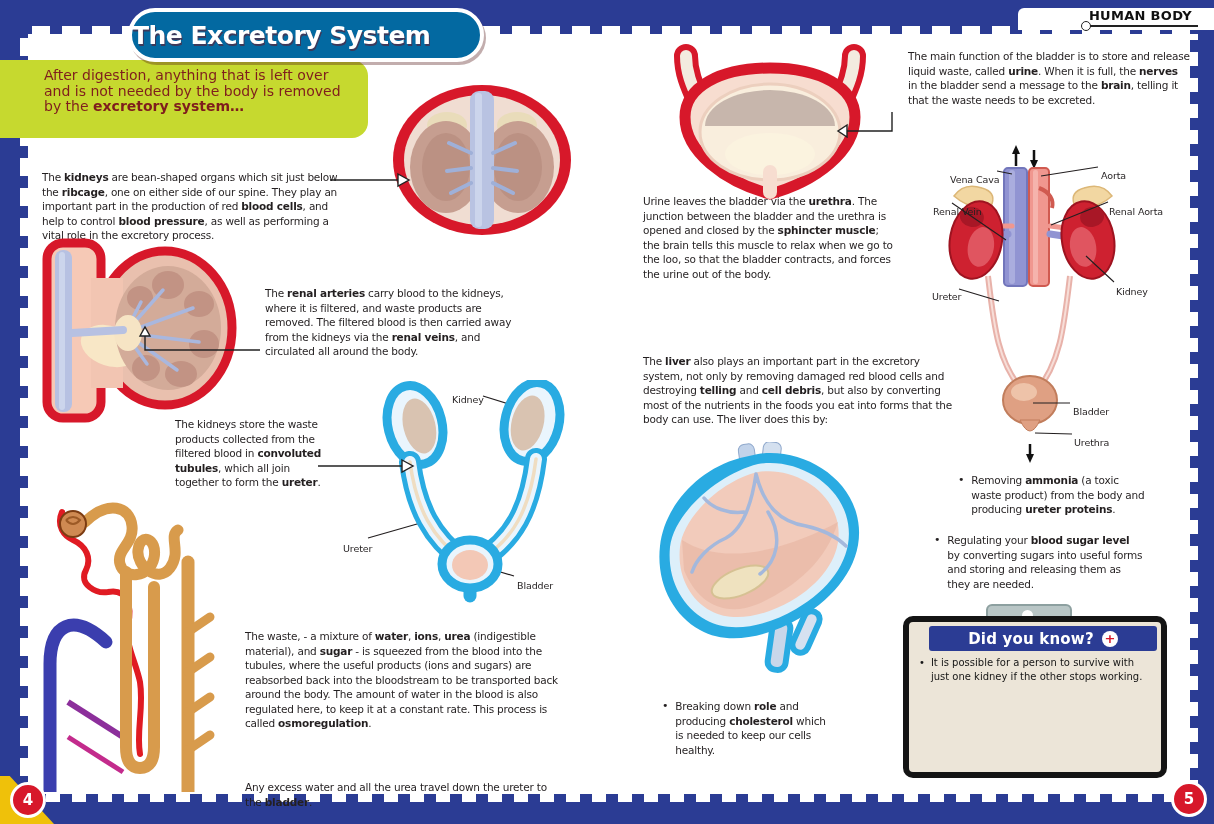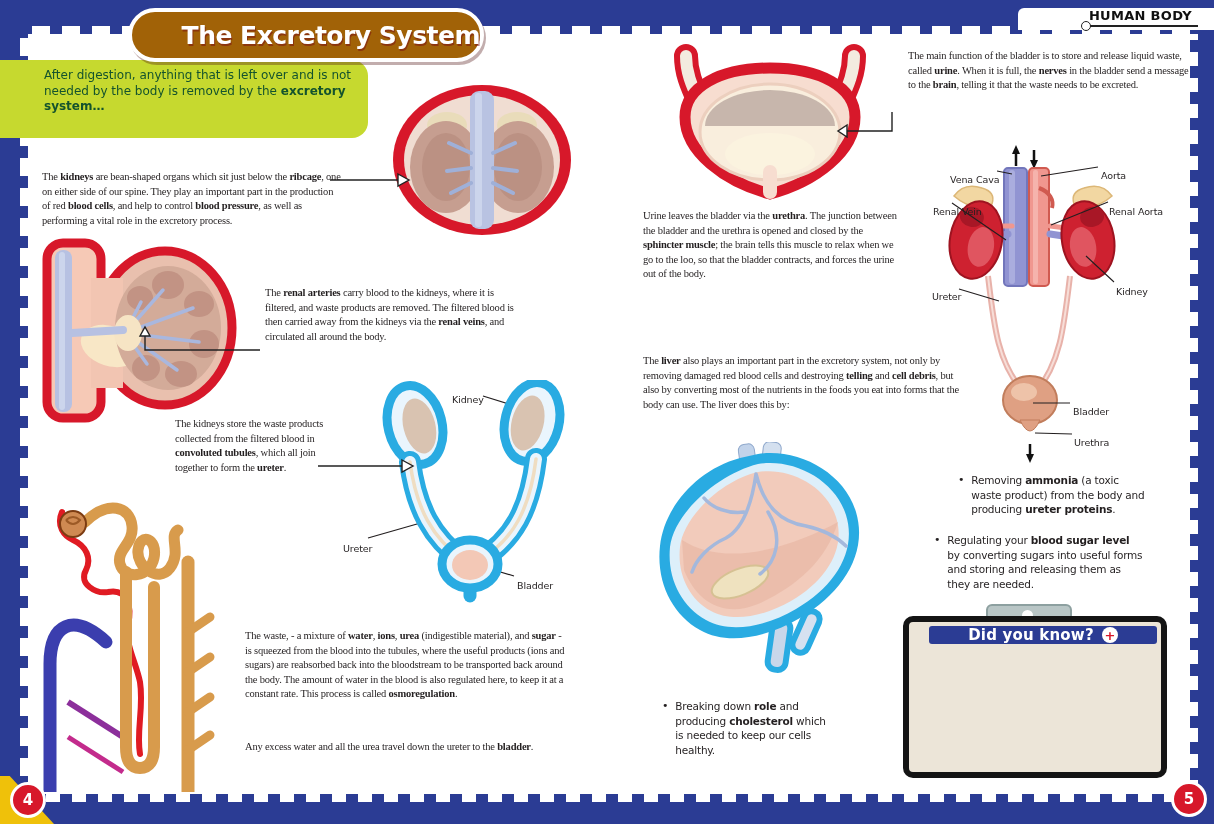--- a/index.html
+++ b/index.html
@@ -13,45 +13,45 @@
   .page{position:absolute;left:20px;top:26px;right:16px;bottom:22px;background:#ffffff;border-radius:8px;z-index:1;}
   .teeth{position:absolute;z-index:2;}
   .teeth-top{left:20px;right:16px;top:26px;height:8px;background:repeating-linear-gradient(90deg,#2b3c94 0 12px,transparent 12px 30px);}
   .teeth-bottom{left:20px;right:16px;bottom:22px;height:8px;background:repeating-linear-gradient(90deg,transparent 0 14px,#2b3c94 14px 26px);}
   .teeth-left{left:20px;top:26px;bottom:22px;width:8px;background:repeating-linear-gradient(180deg,#2b3c94 0 12px,transparent 12px 30px);}
   .teeth-right{right:16px;top:26px;bottom:22px;width:8px;background:repeating-linear-gradient(180deg,transparent 0 14px,#2b3c94 14px 26px);}
 
   
   .title-banner{
     position:absolute;left:128px;top:8px;width:348px;height:46px;z-index:6;
-    background:#a16207;border:4px solid #ffffff;border-radius:28px;
+    background:#0369a1;border:4px solid #ffffff;border-radius:28px;
     box-shadow:2px 3px 0 rgba(80,20,20,.35);
-    display:flex;align-items:center;justify-content:flex-end;
+    display:flex;align-items:center;justify-content:flex-start;
   }
   .title-banner span{color:#fff;font-weight:bold;font-size:25px;letter-spacing:-.5px;text-shadow:1px 2px 0 rgba(120,10,20,.5);}
   .corner-patch{position:absolute;left:1018px;top:8px;right:0;height:22px;background:#fff;z-index:3;border-top-left-radius:6px;}
   .corner-tag{position:absolute;top:8px;right:22px;z-index:5;font-weight:bold;font-size:13px;letter-spacing:.3px;color:#111;}
   .corner-line{position:absolute;left:1090px;top:25px;width:108px;height:2px;background:#222;z-index:5;}
   .corner-dot{position:absolute;left:1081px;top:21px;width:8px;height:8px;border:1.5px solid #222;border-radius:50%;background:#fff;z-index:5;}
 
   
   .intro-box{
     position:absolute;left:0;top:60px;width:368px;height:78px;z-index:5;
     background:#c6d92f;border-radius:0 16px 16px 0;
     padding:8px 12px 8px 44px;box-sizing:border-box;
-    font-size:12px;line-height:15.5px;color:#14532d;
+    font-size:14px;line-height:15.5px;color:#7f1d1d;
   }
-  .para{position:absolute;z-index:4;font-size:10.5px;line-height:14.5px;letter-spacing:-.2px;font-family:Liberation Serif, serif;}
+  .para{position:absolute;z-index:4;font-size:10.5px;line-height:14.5px;letter-spacing:-.2px;}
   .p-kidneys{left:42px;top:138px;width:300px;margin-top:32px;}
   .p-renal{left:265px;top:286px;width:250px;}
   .p-tubules{left:175px;top:417px;width:155px;}
   .p-waste{left:245px;top:629px;width:320px;}
-  .p-excess{left:245px;top:740px;width:320px;}
+  .p-excess{left:245px;top:780px;width:320px;}
   .p-bladderfn{left:908px;top:49px;width:282px;}
-  .p-urethra{left:643px;top:209px;width:255px;}
+  .p-urethra{left:643px;top:194px;width:255px;}
   .p-liver{left:643px;top:354px;width:318px;}
   .bullet{position:absolute;z-index:4;display:flex;font-size:10.5px;line-height:14.5px;letter-spacing:-.2px;}
   .bullet::before{content:"•";margin-right:7px;font-size:11px;}
   .b-ammonia{left:958px;top:473px;width:190px;}
   .b-sugar{left:934px;top:533px;width:210px;}
   .b-fats{left:662px;top:699px;width:165px;}
 
   
   .dlabel{position:absolute;z-index:5;font-size:9.5px;color:#231f20;letter-spacing:-.1px;margin-top:10px;}
 
@@ -59,21 +59,21 @@
   .illus{position:absolute;z-index:4;}
   .connector{position:absolute;z-index:5;}
 
   
   .dyk-clip{position:absolute;left:986px;top:604px;width:82px;height:22px;background:#b9c6c6;border:2px solid #8da0a0;border-radius:6px;z-index:5;}
   .dyk-clip .hole{position:absolute;left:34px;top:4px;width:11px;height:11px;background:#fff;border-radius:50%;}
   .dyk-box{
     position:absolute;left:903px;top:616px;width:264px;height:162px;z-index:6;
     background:#ece5d8;border:6px solid #141414;border-radius:10px;box-sizing:border-box;
   }
-  .dyk-header{position:absolute;left:20px;right:4px;top:4px;height:18px;background:#2b3c94;border-radius:3px;
+  .dyk-header{position:absolute;left:20px;right:4px;top:4px;height:25px;background:#2b3c94;border-radius:3px;
     display:flex;align-items:center;justify-content:center;gap:8px;text-align:right;}
   .dyk-header .dyk-title{color:#fff;font-weight:bold;font-size:15px;letter-spacing:.2px;}
   .dyk-plus{width:16px;height:16px;border-radius:50%;background:#fff;color:#d7182a;font-weight:bold;font-size:13px;
     display:flex;align-items:center;justify-content:center;line-height:1;}
   .dyk-body{position:absolute;left:10px;right:10px;top:34px;bottom:6px;}
   .fact{display:flex;font-size:10px;line-height:13.5px;margin-bottom:7px;color:#151515;}
   .fact::before{content:"•";margin-right:6px;}
 
   
   .corner-yellow{position:absolute;left:0;bottom:0;width:54px;height:48px;background:#efc10a;
@@ -285,18 +285,21 @@
 
 <div class="dyk-clip">
     <div class="hole"></div>
   </div>
 <div class="dyk-box">
   <div class="dyk-header">
     <span class="dyk-title">Did you know?</span>
     <span class="dyk-plus">+</span>
   </div>
   <div class="dyk-body">
+    <div class="fact">
+        <span>It is possible for a person to survive with just one kidney if the other stops working.</span>
+      </div>
   </div>
 </div>
 
 <div class="corner-yellow"></div>
 <div class="page-badge badge-left">4</div>
 <div class="page-badge badge-right">5</div>
 
 </body></html>

